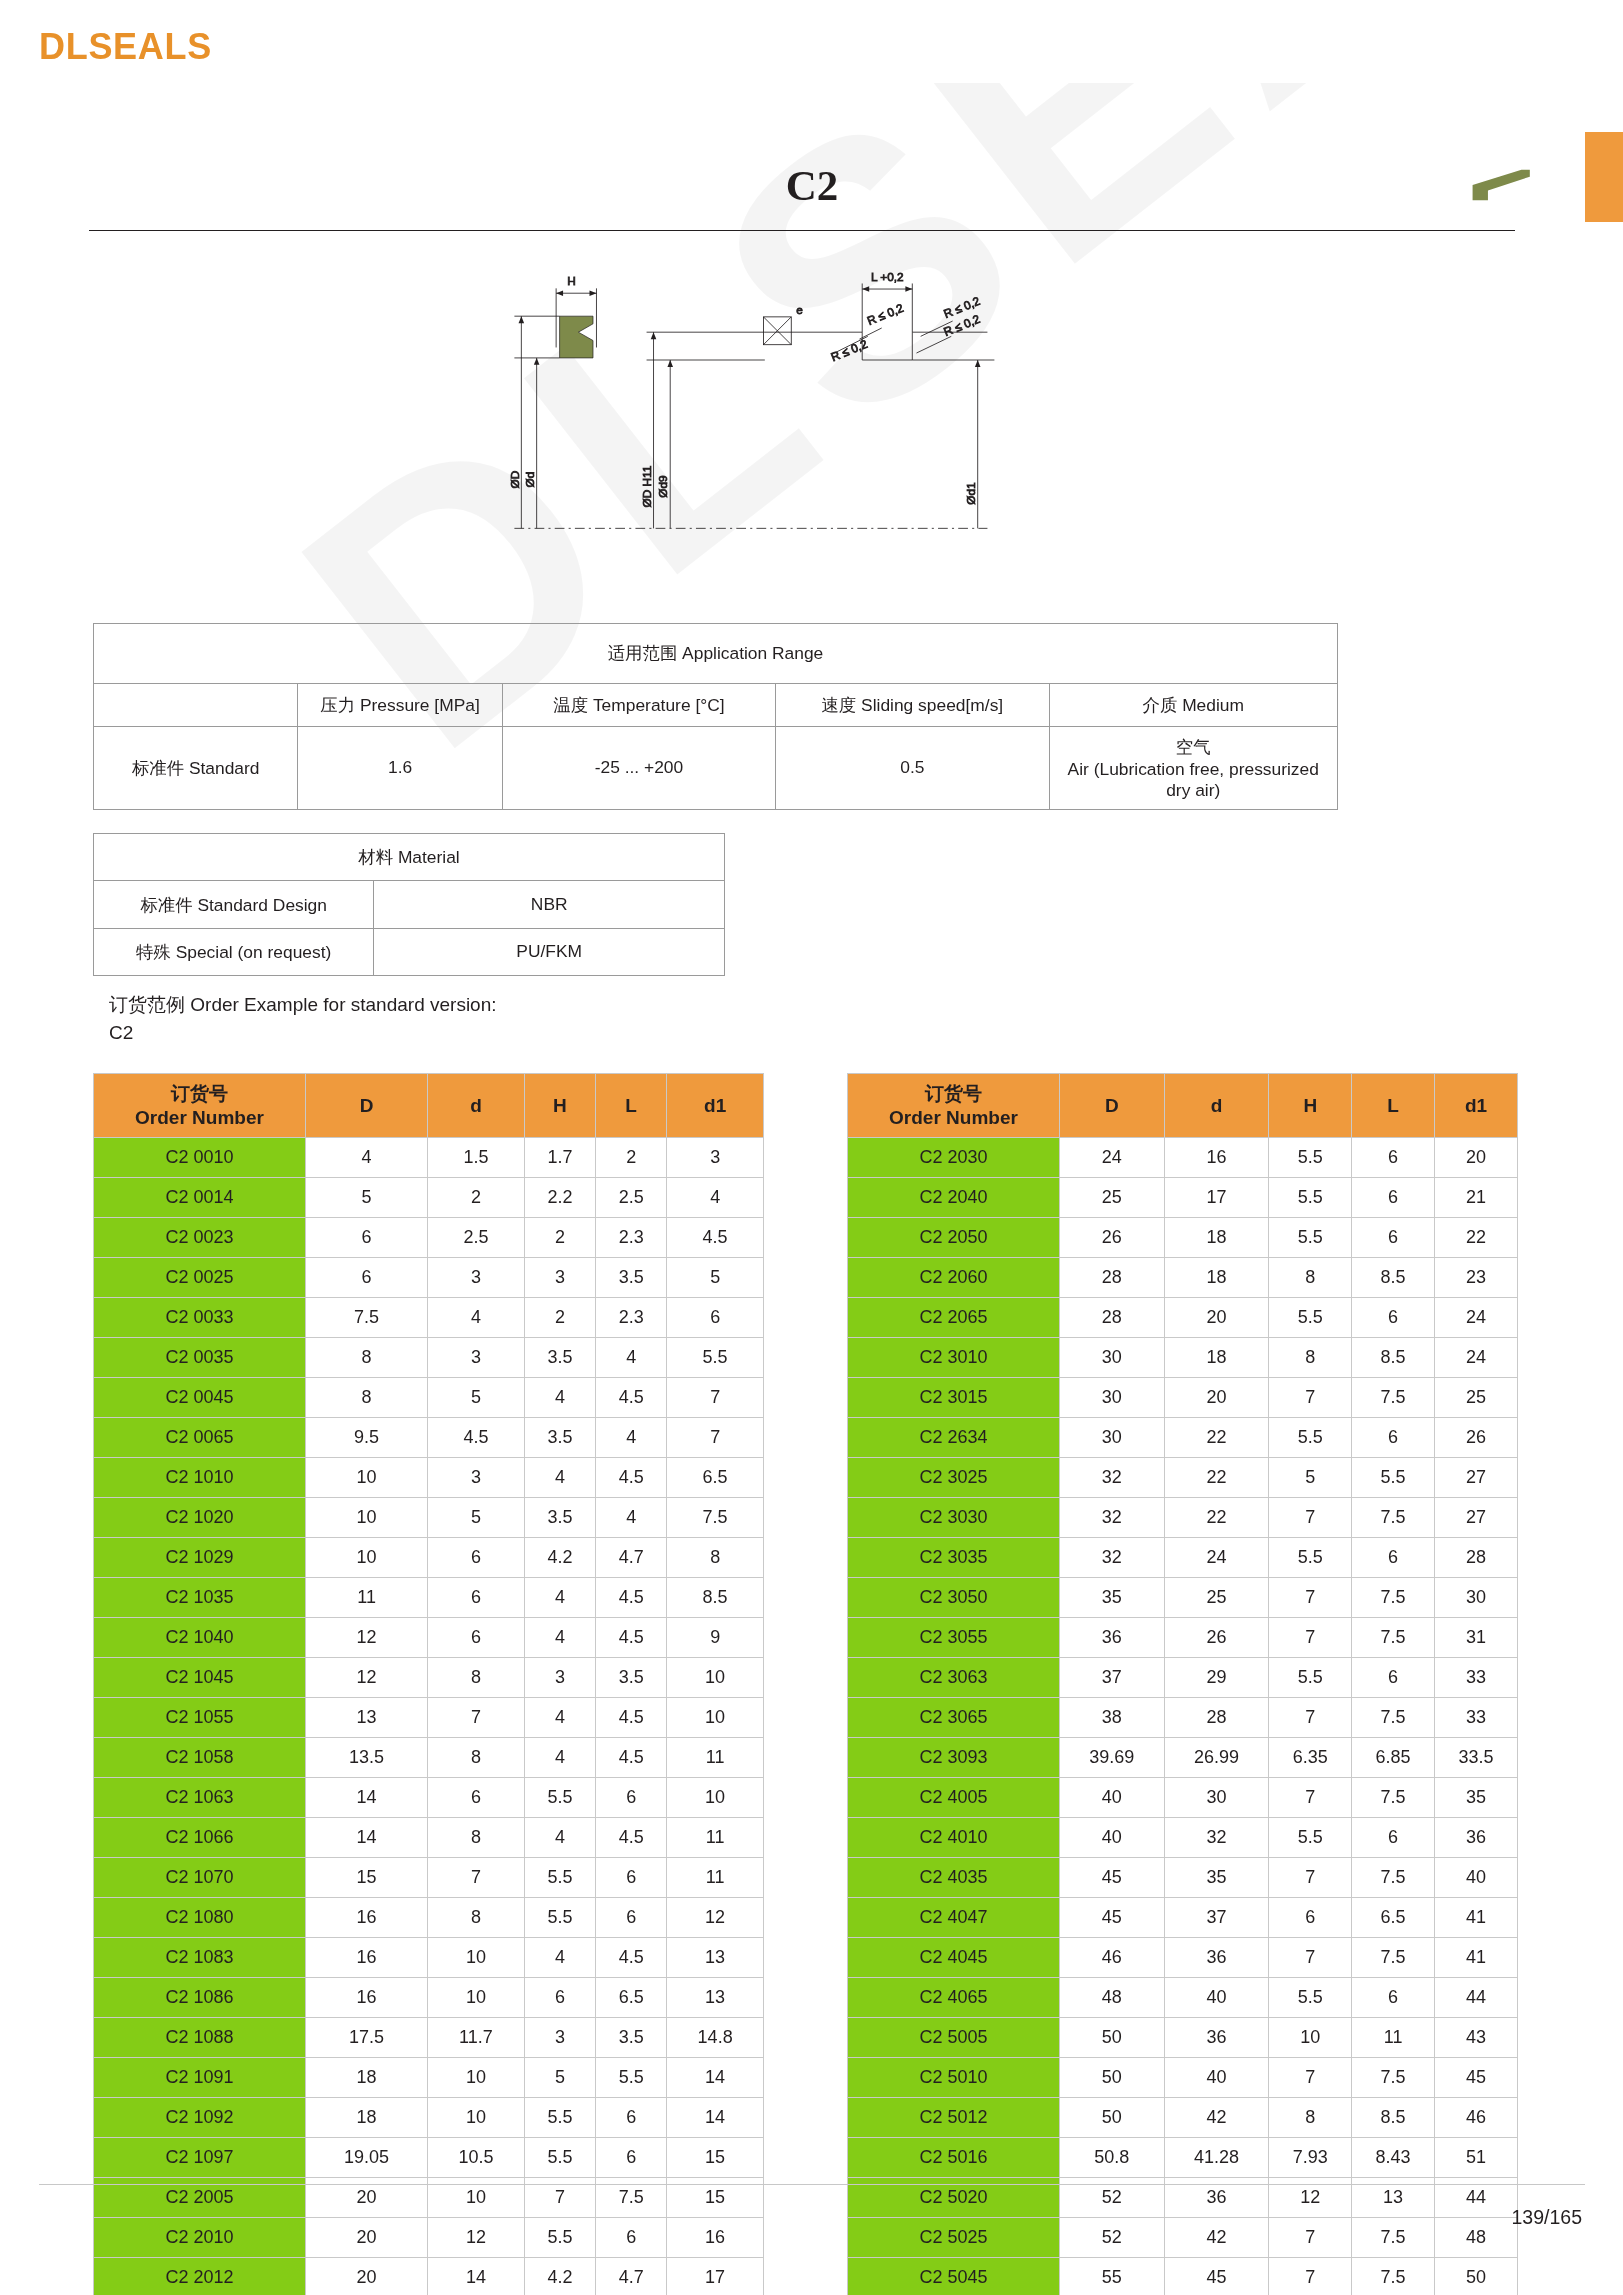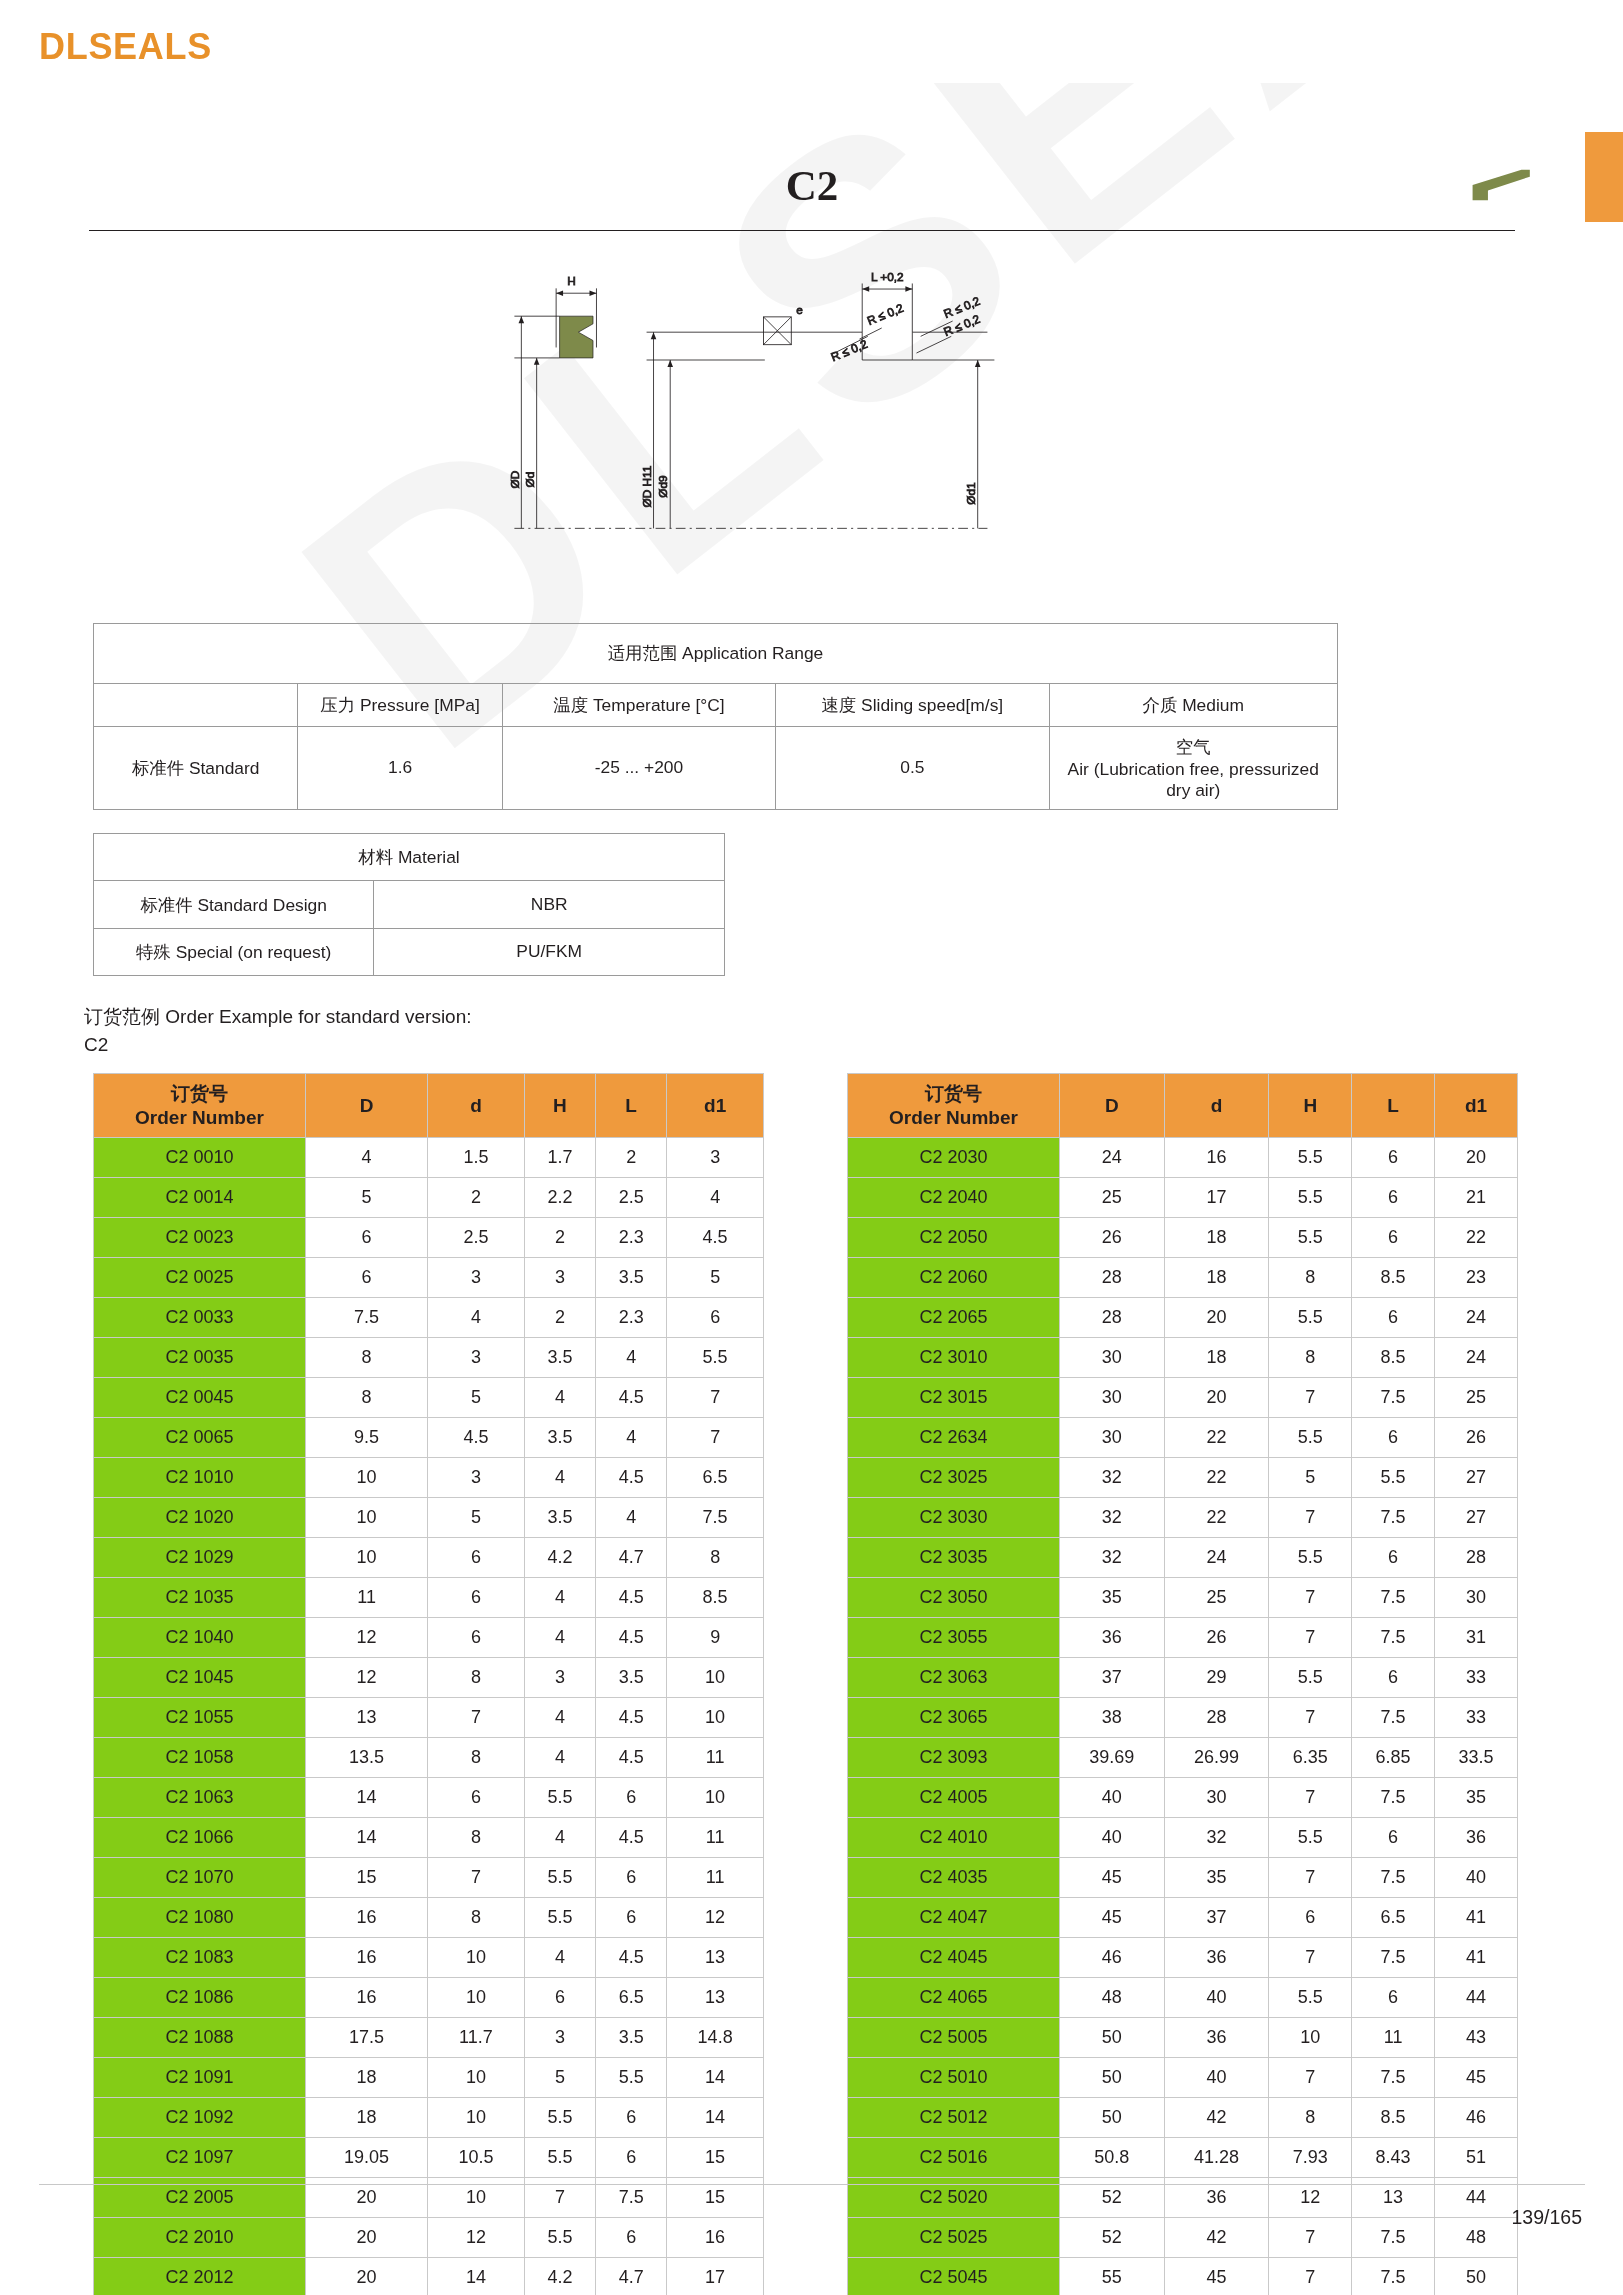--- a/index.html
+++ b/index.html
@@ -143,26 +143,25 @@
     text-align: center;
     vertical-align: middle;
     padding: 7.7px 4.2px;
     height: 31px;
     color: #231f20;
   }
   .mat-table td.lbl { text-align: center; width: 271px; }
 
   .order-example {
     position: absolute;
-    left: 84px;
+    left: 109px;
     top: 991px;
     font-size: 19px;
     line-height: 1.45;
     color: #231f20;
-    margin-top: 12px;
   }
 
   
   .data-table {
     position: absolute;
     font-size: 18px;
   }
   .data-table.left  { left: 93px;  top: 1073px; width: 671px; }
   .data-table.right { left: 847px; top: 1073px; width: 671px; }
 

